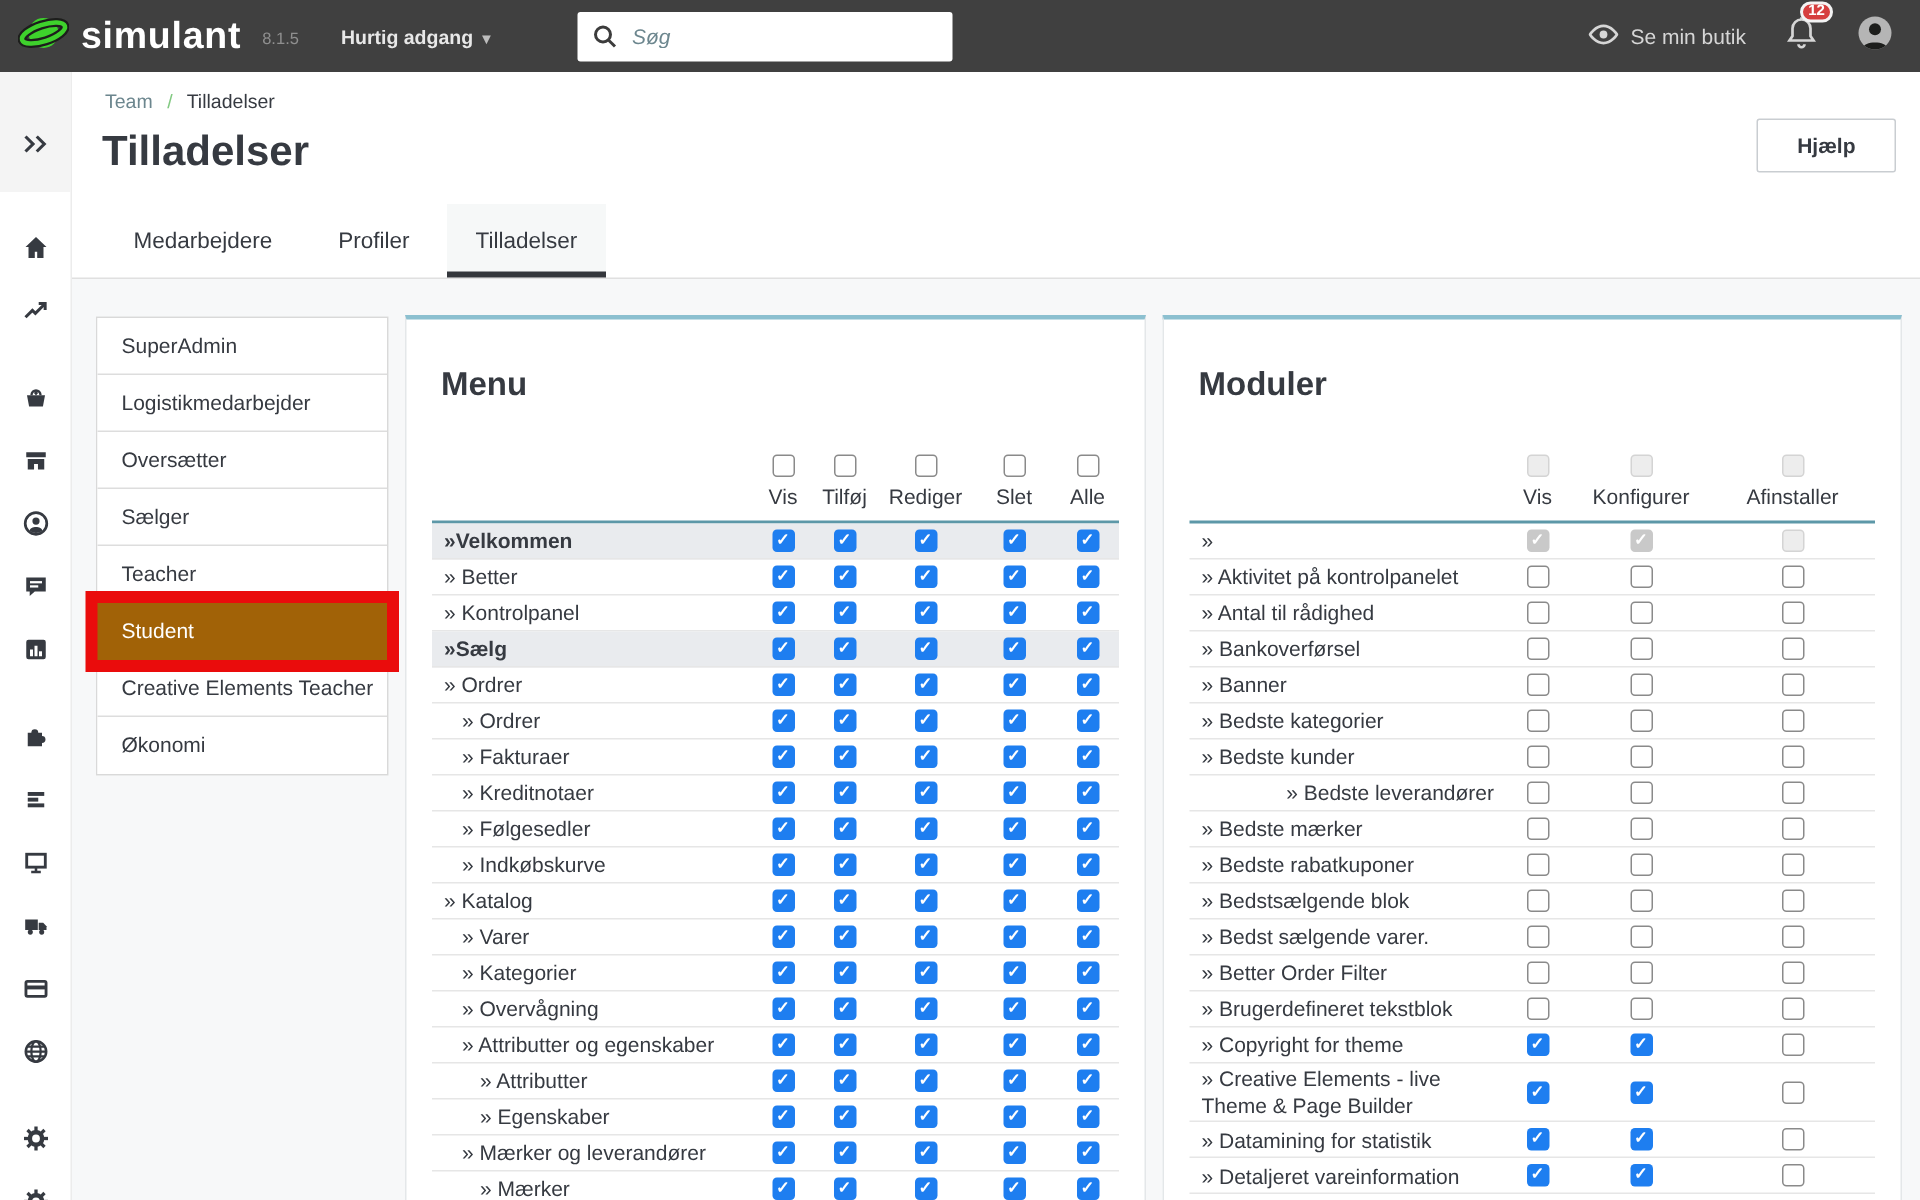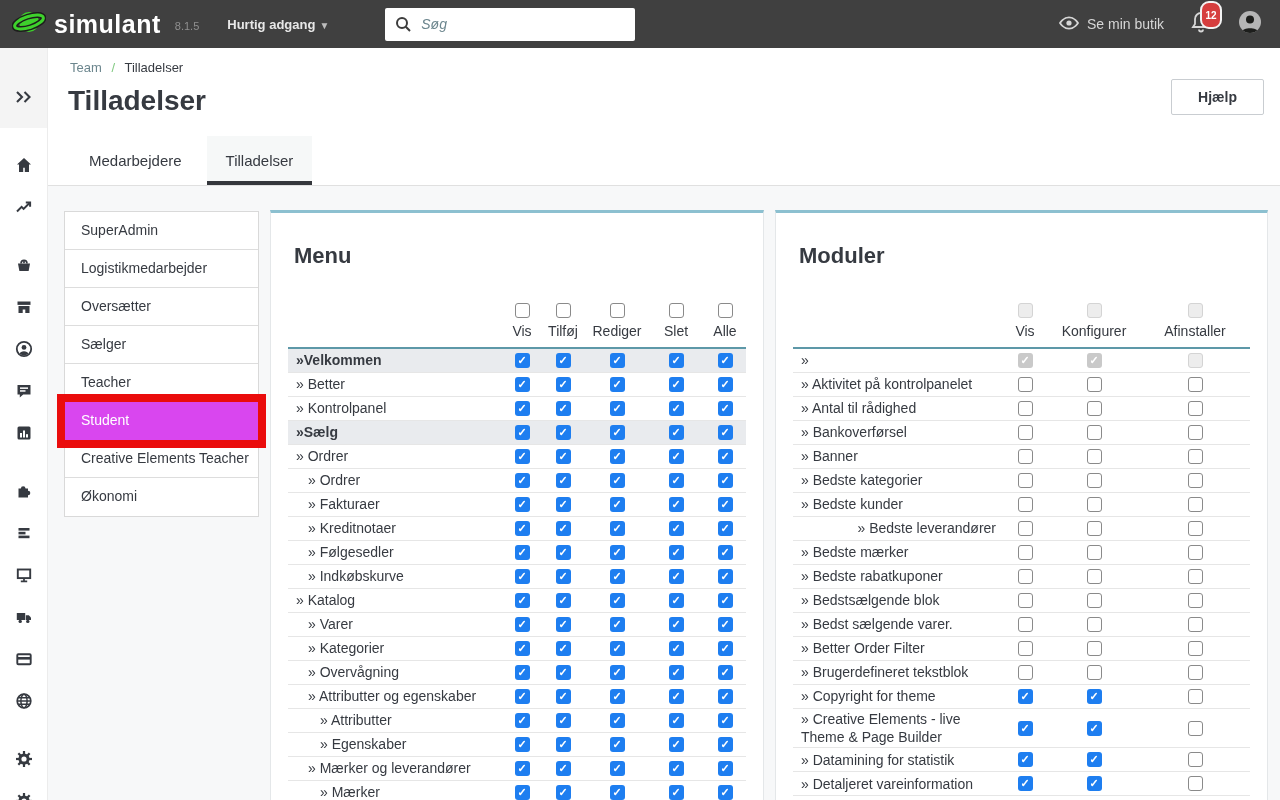--- a/index.html
+++ b/index.html
@@ -25,21 +25,21 @@
     width:250px; height:33px; border:none; border-radius:2px; background:#fff;
     padding:0 10px 0 36px; font-size:14px; outline:none; color:#363a41;
     font-family:"Liberation Sans", sans-serif;
   }
   .searchbox input::placeholder { color:#6c868e; font-style:italic; }
   .searchbox .mag { position:absolute; left:10px; top:8px; }
   .topbar-right { margin-left:auto; display:flex; align-items:center; gap:26px; margin-right:18px; }
   .view-shop { display:flex; align-items:center; gap:8px; color:#d6d6d6; font-size:14px; cursor:pointer; }
   .bell-wrap { position:relative; cursor:pointer; }
   .badge {
-    position:absolute; top:-9px; right:-10px; min-width:22px; height:28px; border-radius:9px;
+    position:absolute; top:-9px; right:-10px; min-width:22px; height:14px; border-radius:9px;
     background:#d63e3e; border:2px solid #f3f3f3; color:#fff; font-size:10px; font-weight:bold;
     display:flex; align-items:center; justify-content:center; padding:0 3px;text-align:center;
   }
 
   
   .sidebar {
     position:absolute; top:48px; left:0; width:48px; height:752px;
     background:#fff; border-right:1px solid #ececec; z-index:40;
   }
   .expand-area {
@@ -82,21 +82,21 @@
   .profiles {
     position:absolute; left:16px; top:25px; width:195px; background:#fff;
     border:1px solid #d9d9d9; list-style:none; margin:0; padding:0;
   }
   .profile-item {
     height:38px; line-height:37px; padding-left:16px; font-size:14px; color:#363a41;
     border-bottom:1px solid #ddd; cursor:pointer; background:#fff;
   }
   .profile-item:last-child { border-bottom:none; }
   .profile-item.selected {
-    background:#d946ef; color:#fff; position:relative; z-index:5;
+    background:#a16207; color:#fff; position:relative; z-index:5;
     box-shadow:0 0 0 8px #ea0c0c; border-bottom:none;
   }
 
   .panel {
     position:absolute; top:24px; background:#fff; border:1px solid #e4e7e9;
     border-top:3px solid #8cc0d0; padding:20px 17px 0 17px; height:820px;
   }
   .panel-menu { left:222px; width:494px; }
   .panel-modules { left:727px; width:493px; }
   .panel-title { font-size:22px; font-weight:bold; color:#363a41; margin:10px 0 34px 6px; }
@@ -318,20 +318,21 @@
     <span>Team</span>
     <span class="sep">/</span>
     <span class="current">Tilladelser</span>
   </div>
   <h1 class="page-title">Tilladelser</h1>
   <button class="help-btn">Hjælp</button>
 </section>
 
 <div class="tabsbar" id="tabsbar">
     <div class="tab">Medarbejdere</div>
+    <div class="tab">Profiler</div>
     <div class="tab active">Tilladelser</div>
   </div>
 
 <main class="content">
   <ul class="profiles" id="profiles">
       <li class="profile-item">SuperAdmin</li>
       <li class="profile-item">Logistikmedarbejder</li>
       <li class="profile-item">Oversætter</li>
       <li class="profile-item">Sælger</li>
       <li class="profile-item">Teacher</li>

